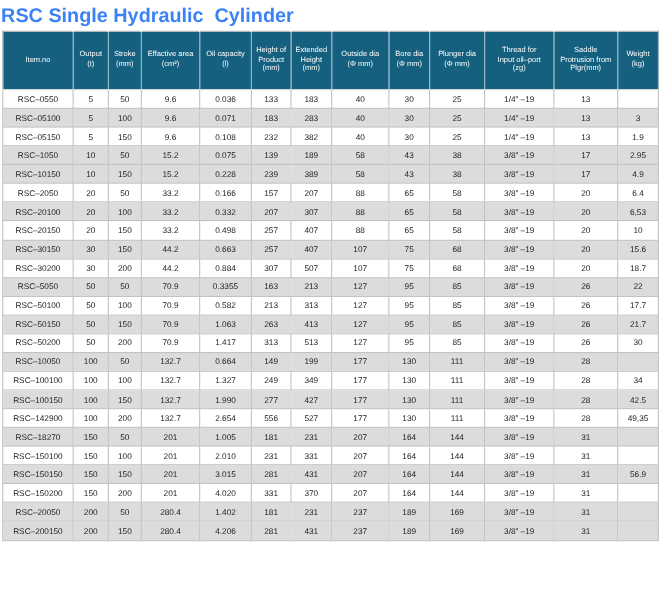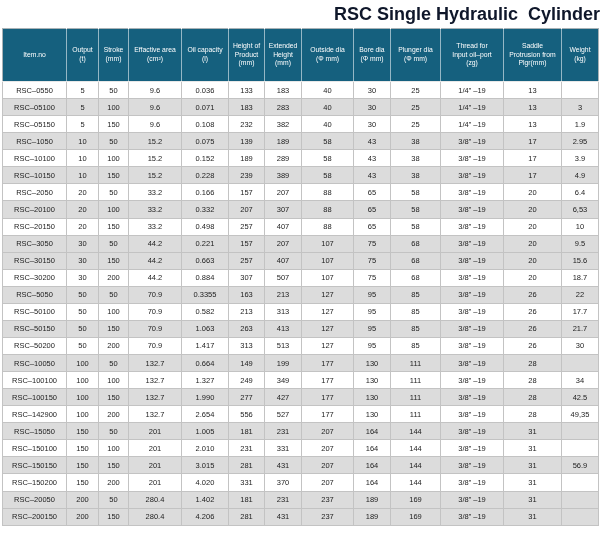--- a/index.html
+++ b/index.html
@@ -13,25 +13,24 @@
     width: 600px;
     height: 548px;
     overflow: hidden;
     background: #ffffff;
   }
   .title {
     margin: 0;
     padding: 3px 0 3px 1px;
     font-size: 18px;
     font-weight: bold;
-    color: #0f172a;
+    color: #3b82f6;
     white-space: pre;
     letter-spacing: 0px;
     line-height: 22px;
-    text-align: right;
   }
   table.spec-table {
     border-collapse: collapse;
     table-layout: fixed;
     width: 596px;
     margin: 0 2px;
     border: 1px solid #a9b2b6;
   }
   thead th {
     background: #15607e;
@@ -172,35 +171,20 @@
           <td>0.075</td>
           <td>139</td>
           <td>189</td>
           <td>58</td>
           <td>43</td>
           <td>38</td>
           <td>3/8” –19</td>
           <td>17</td>
           <td>2.95</td>
         </tr>
-        <tr>
-          <td>RSC–10100</td>
-          <td>10</td>
-          <td>100</td>
-          <td>15.2</td>
-          <td>0.152</td>
-          <td>189</td>
-          <td>289</td>
-          <td>58</td>
-          <td>43</td>
-          <td>38</td>
-          <td>3/8” –19</td>
-          <td>17</td>
-          <td>3.9</td>
-        </tr>
         <tr class="alt">
           <td>RSC–10150</td>
           <td>10</td>
           <td>150</td>
           <td>15.2</td>
           <td>0.228</td>
           <td>239</td>
           <td>389</td>
           <td>58</td>
           <td>43</td>
@@ -248,35 +232,20 @@
           <td>257</td>
           <td>407</td>
           <td>88</td>
           <td>65</td>
           <td>58</td>
           <td>3/8” –19</td>
           <td>20</td>
           <td>10</td>
         </tr>
         <tr class="alt">
-          <td>RSC–3050</td>
-          <td>30</td>
-          <td>50</td>
-          <td>44.2</td>
-          <td>0.221</td>
-          <td>157</td>
-          <td>207</td>
-          <td>107</td>
-          <td>75</td>
-          <td>68</td>
-          <td>3/8” –19</td>
-          <td>20</td>
-          <td>9.5</td>
-        </tr>
-        <tr class="alt">
           <td>RSC–30150</td>
           <td>30</td>
           <td>150</td>
           <td>44.2</td>
           <td>0.663</td>
           <td>257</td>
           <td>407</td>
           <td>107</td>
           <td>75</td>
           <td>68</td>
@@ -413,21 +382,21 @@
           <td>556</td>
           <td>527</td>
           <td>177</td>
           <td>130</td>
           <td>111</td>
           <td>3/8” –19</td>
           <td>28</td>
           <td>49,35</td>
         </tr>
         <tr class="alt">
-          <td>RSC–15050</td>
+          <td>RSC–18270</td>
           <td>150</td>
           <td>50</td>
           <td>201</td>
           <td>1.005</td>
           <td>181</td>
           <td>231</td>
           <td>207</td>
           <td>164</td>
           <td>144</td>
           <td>3/8” –19</td>

